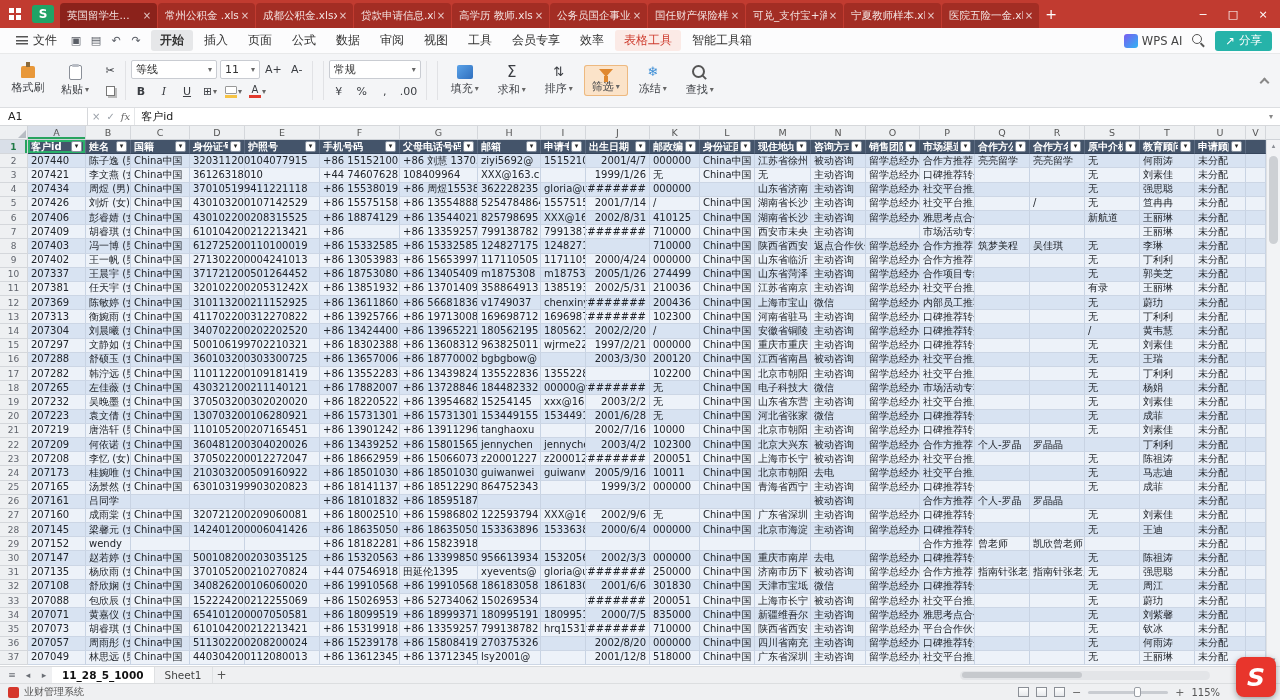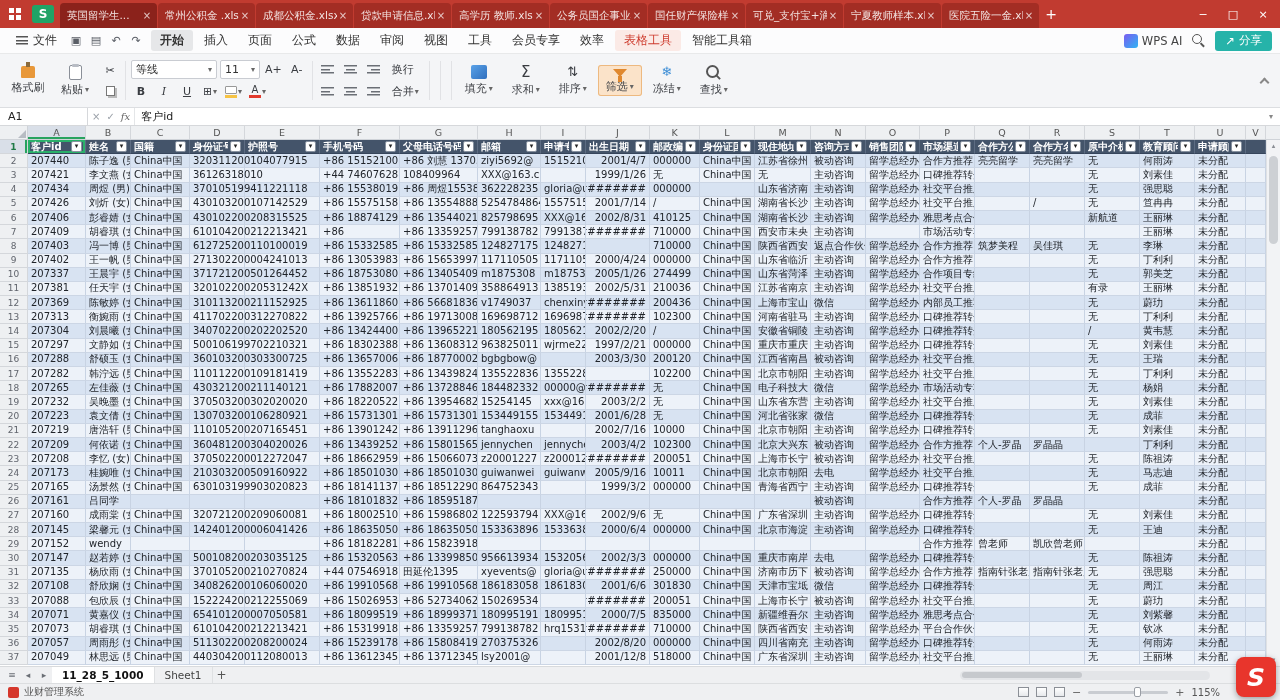--- a/index.html
+++ b/index.html
@@ -292,50 +292,35 @@
         <span class="rmini caret">
             <span class="stack">
               <span style="font-size:10px;line-height:9px;">A</span>
               <span class="colorbar" style="background:#e23b2e;"></span>
             </span>
           </span>
       </div>
     </div>
     <div class="rsep"></div>
 
+    <div class="rsep"></div>
+
     <div class="rgroup colg">
       <div class="rrow">
-        <span class="rmini">
-            <span class="ic-al"></span>
-          </span>
-        <span class="rmini">
-            <span class="ic-al c"></span>
-          </span>
-        <span class="rmini">
-            <span class="ic-al r"></span>
-          </span>
-        <span class="rtextbtn">换行</span>
+        <div class="rselect fmt caret">
+            <span>常规</span>
+          </div>
       </div>
       <div class="rrow">
-        <span class="rmini">
-            <span class="ic-al"></span>
-          </span>
-        <span class="rmini">
-            <span class="ic-al c"></span>
-          </span>
-        <span class="rmini">
-            <span class="ic-al r"></span>
-          </span>
-        <span class="rtextbtn caret">
-            <span>合并</span>
-          </span>
+        <span class="rmini">¥</span>
+        <span class="rmini">%</span>
+        <span class="rmini">,</span>
+        <span class="rmini">.00</span>
       </div>
     </div>
-    <div class="rsep"></div>
-
     <div class="rsep"></div>
 
     <div class="rsep"></div>
 
     <div class="rgroup">
       <div class="rbig">
         <span class="ri ri-fillbox"></span>
         <span class="rlab caret">
             <span>填充</span>
           </span>

